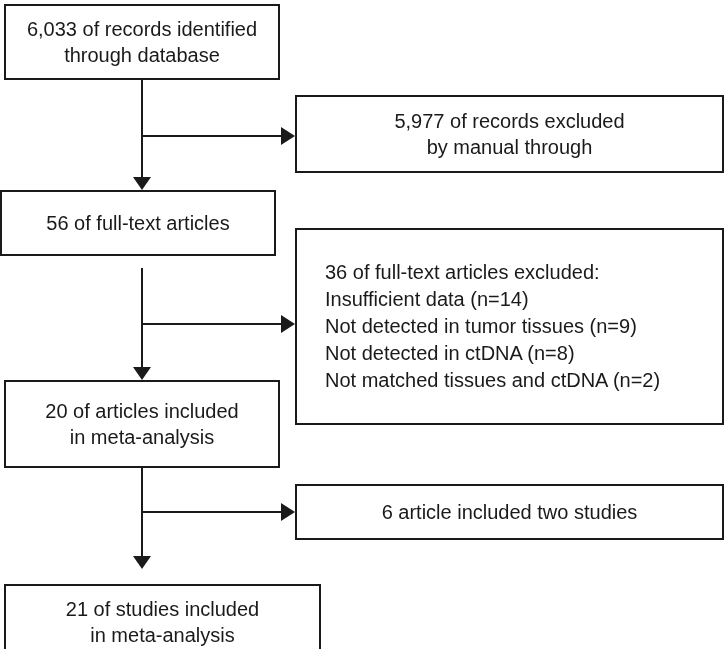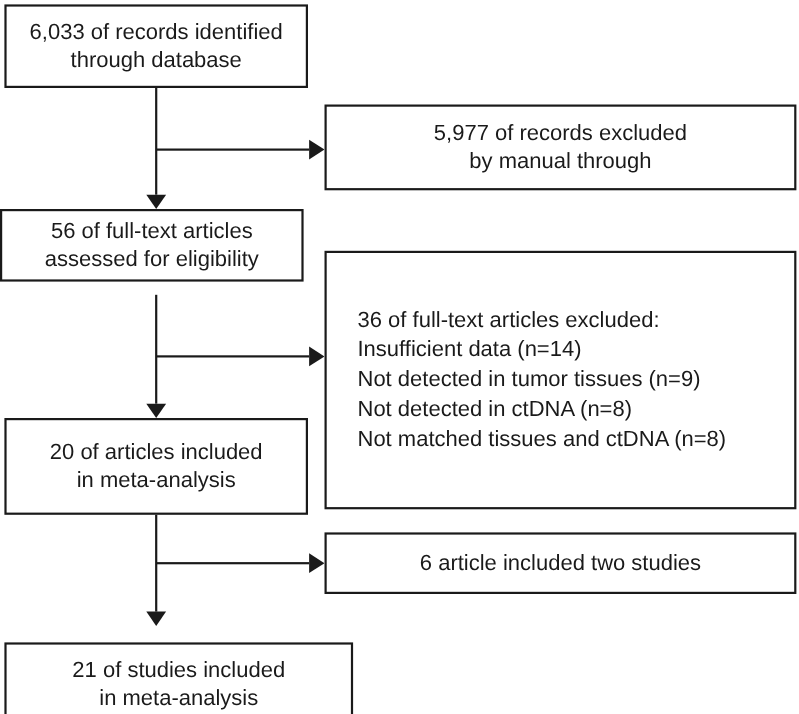--- a/index.html
+++ b/index.html
@@ -32,21 +32,21 @@
   .line { white-space: nowrap; }
 
   
   #box-identified        { left: 4px;   top: 4px;   width: 276px; height: 76px; }
   #box-assessed          { left: 0;   top: 190px; width: 276px; height: 66px; }
   #box-articles-included { left: 4px;   top: 380px; width: 276px; height: 88px; }
   #box-studies-included  { left: 4px;   top: 569px; width: 317px; height: 75px; margin-top: 15px; }
 
   
   #box-excluded-manual   { left: 295px; top: 95px;  width: 429px; height: 78px; }
-  #box-fulltext-excluded { left: 295px; top: 228px; width: 429px; height: 235px; }
+  #box-fulltext-excluded { left: 295px; top: 228px; width: 429px; height: 197px; }
   #box-two-studies       { left: 295px; top: 484px; width: 429px; height: 56px; }
 
   
   .vline, .hline {
     position: absolute;
     background: #1a1a1a;
   }
   .vline { width: 2px; left: 141px; }
   .hline { height: 2px; left: 142px; width: 139px; }
 
@@ -107,29 +107,28 @@
     <div class="line">through database</div>
   </div>
 
   <div class="box centered" id="box-excluded-manual">
     <div class="line">5,977 of records excluded</div>
     <div class="line">by manual through</div>
   </div>
 
   <div class="box centered" id="box-assessed">
     <div class="line">56 of full-text articles</div>
-    <div class="line">assessed for eligibility</div>
   </div>
 
   <div class="box left-al" id="box-fulltext-excluded">
     <div class="line">36 of full-text articles excluded:</div>
     <div class="line">Insufficient data (n=14)</div>
     <div class="line">Not detected in tumor tissues (n=9)</div>
     <div class="line">Not detected in ctDNA (n=8)</div>
-    <div class="line">Not matched tissues and ctDNA (n=8)</div>
+    <div class="line">Not matched tissues and ctDNA (n=2)</div>
   </div>
 
   <div class="box centered" id="box-articles-included">
     <div class="line">20 of articles included</div>
     <div class="line">in meta-analysis</div>
   </div>
 
   <div class="box centered" id="box-two-studies">
     <div class="line">6 article included two studies</div>
   </div>

